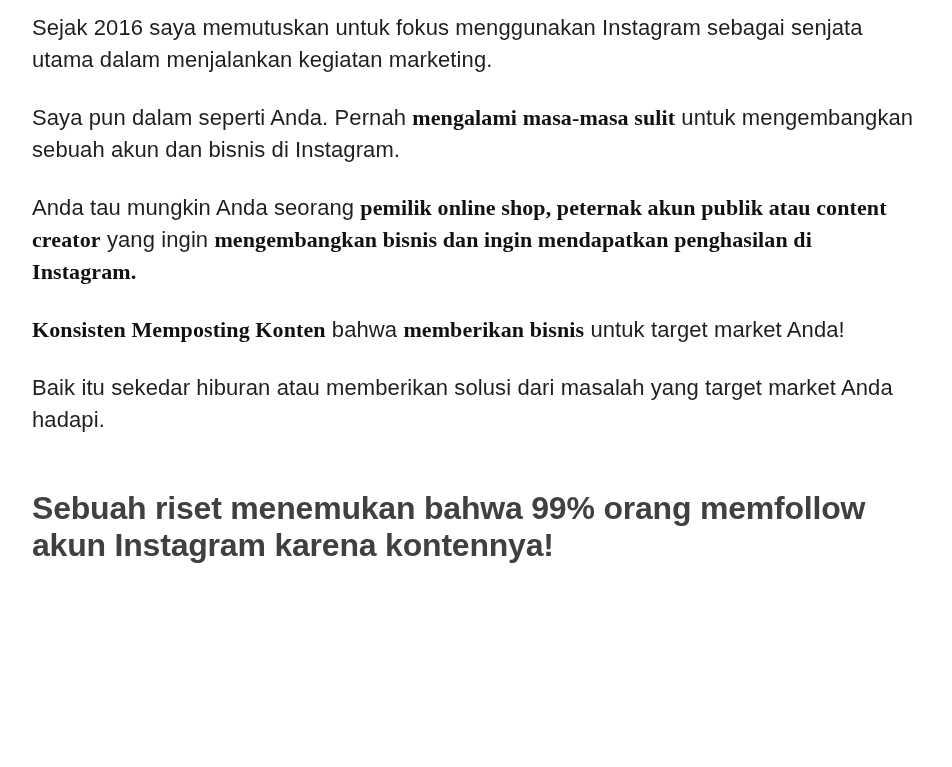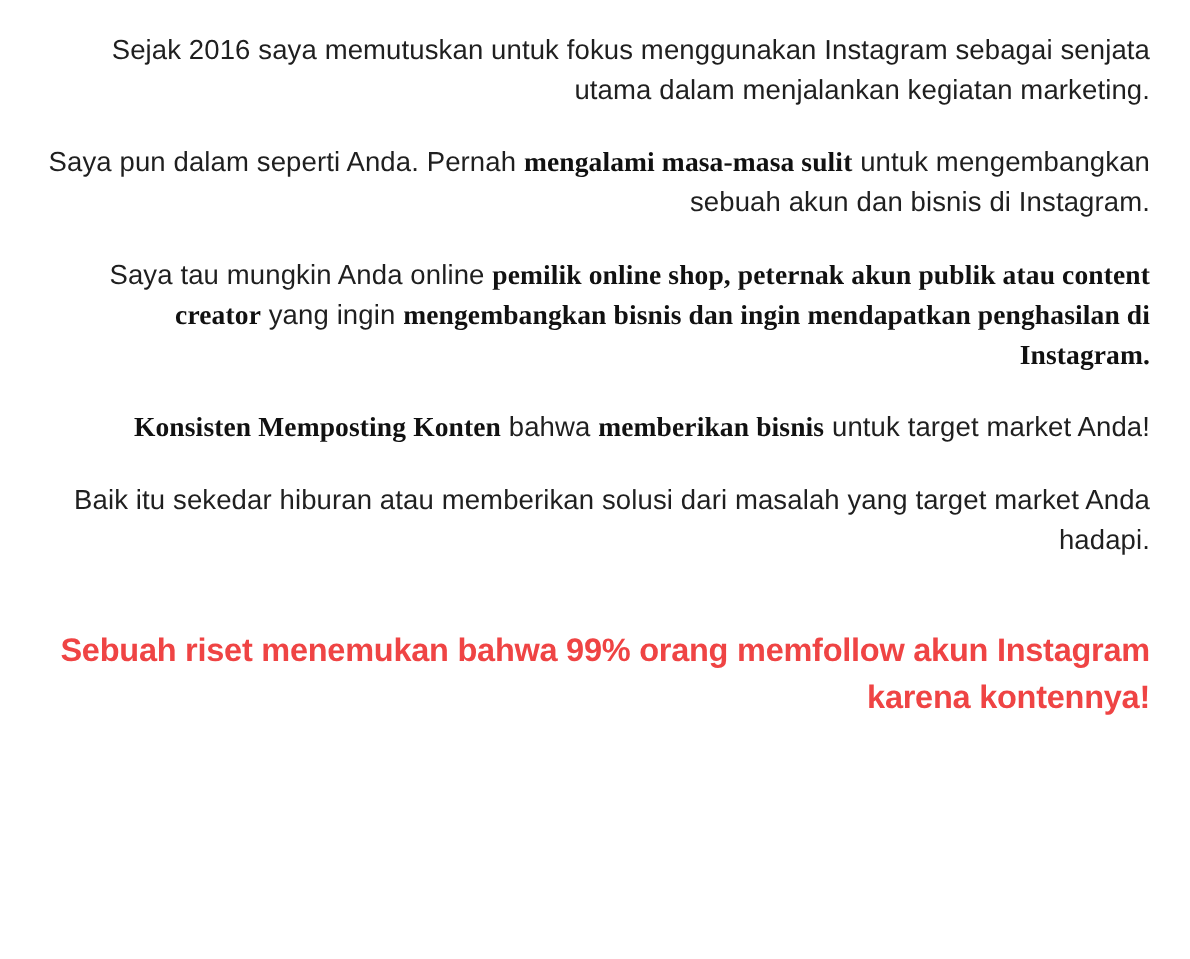--- a/index.html
+++ b/index.html
@@ -8,54 +8,54 @@
     background: #ffffff;
   }
   body {
     width: 952px;
     height: 767px;
     overflow: hidden;
     font-family: "Liberation Sans", sans-serif;
   }
   .content {
     width: 888px;
-    margin: 12px auto;
+    margin: 0 auto;
     padding-top: 12px;
-    text-align: right;
+    text-align: left;
   }
   p.body-paragraph {
     font-size: 22px;
     line-height: 32px;
     color: #1f1f1f;
     font-weight: 400;
     margin: 26px 0;
     letter-spacing: 0.1px;
   }
   p.body-paragraph:first-child {
     margin-top: 0;
   }
   p.body-paragraph .seg-bold {
     font-weight: 700;
     color: #111111;
     font-family: Liberation Serif, serif;
   }
   h2.closing-heading {
-    font-size: 26px;
+    font-size: 32px;
     line-height: 37px;
-    color: #ef4444;
+    color: #404040;
     font-weight: 700;
     margin: 54px 0 0 0;
     letter-spacing: -0.2px;
   }
 </style>
 </head>
 <body>
 
 <main>
   <div class="content">
       <p class="body-paragraph"><span class="seg-regular">Sejak 2016 saya memutuskan untuk fokus menggunakan Instagram sebagai senjata utama dalam menjalankan kegiatan marketing.</span></p>
       <p class="body-paragraph"><span class="seg-regular">Saya pun dalam seperti Anda. Pernah </span><span class="seg-bold">mengalami masa-masa sulit</span><span class="seg-regular"> untuk mengembangkan sebuah akun dan bisnis di Instagram.</span></p>
-      <p class="body-paragraph"><span class="seg-regular">Saya tau mungkin Anda online </span><span class="seg-bold">pemilik online shop, peternak akun publik atau content creator</span><span class="seg-regular"> yang ingin </span><span class="seg-bold">mengembangkan bisnis dan ingin mendapatkan penghasilan di Instagram.</span></p>
+      <p class="body-paragraph"><span class="seg-regular">Anda tau mungkin Anda seorang </span><span class="seg-bold">pemilik online shop, peternak akun publik atau content creator</span><span class="seg-regular"> yang ingin </span><span class="seg-bold">mengembangkan bisnis dan ingin mendapatkan penghasilan di Instagram.</span></p>
       <p class="body-paragraph"><span class="seg-bold">Konsisten Memposting Konten</span><span class="seg-regular"> bahwa </span><span class="seg-bold">memberikan bisnis</span><span class="seg-regular"> untuk target market Anda!</span></p>
       <p class="body-paragraph"><span class="seg-regular">Baik itu sekedar hiburan atau memberikan solusi dari masalah yang target market Anda hadapi.</span></p>
       <h2 class="closing-heading"><span class="seg-bold">Sebuah riset menemukan bahwa 99% orang memfollow akun Instagram karena kontennya!</span></h2>
     </div>
 </main>
 
 </body></html>

